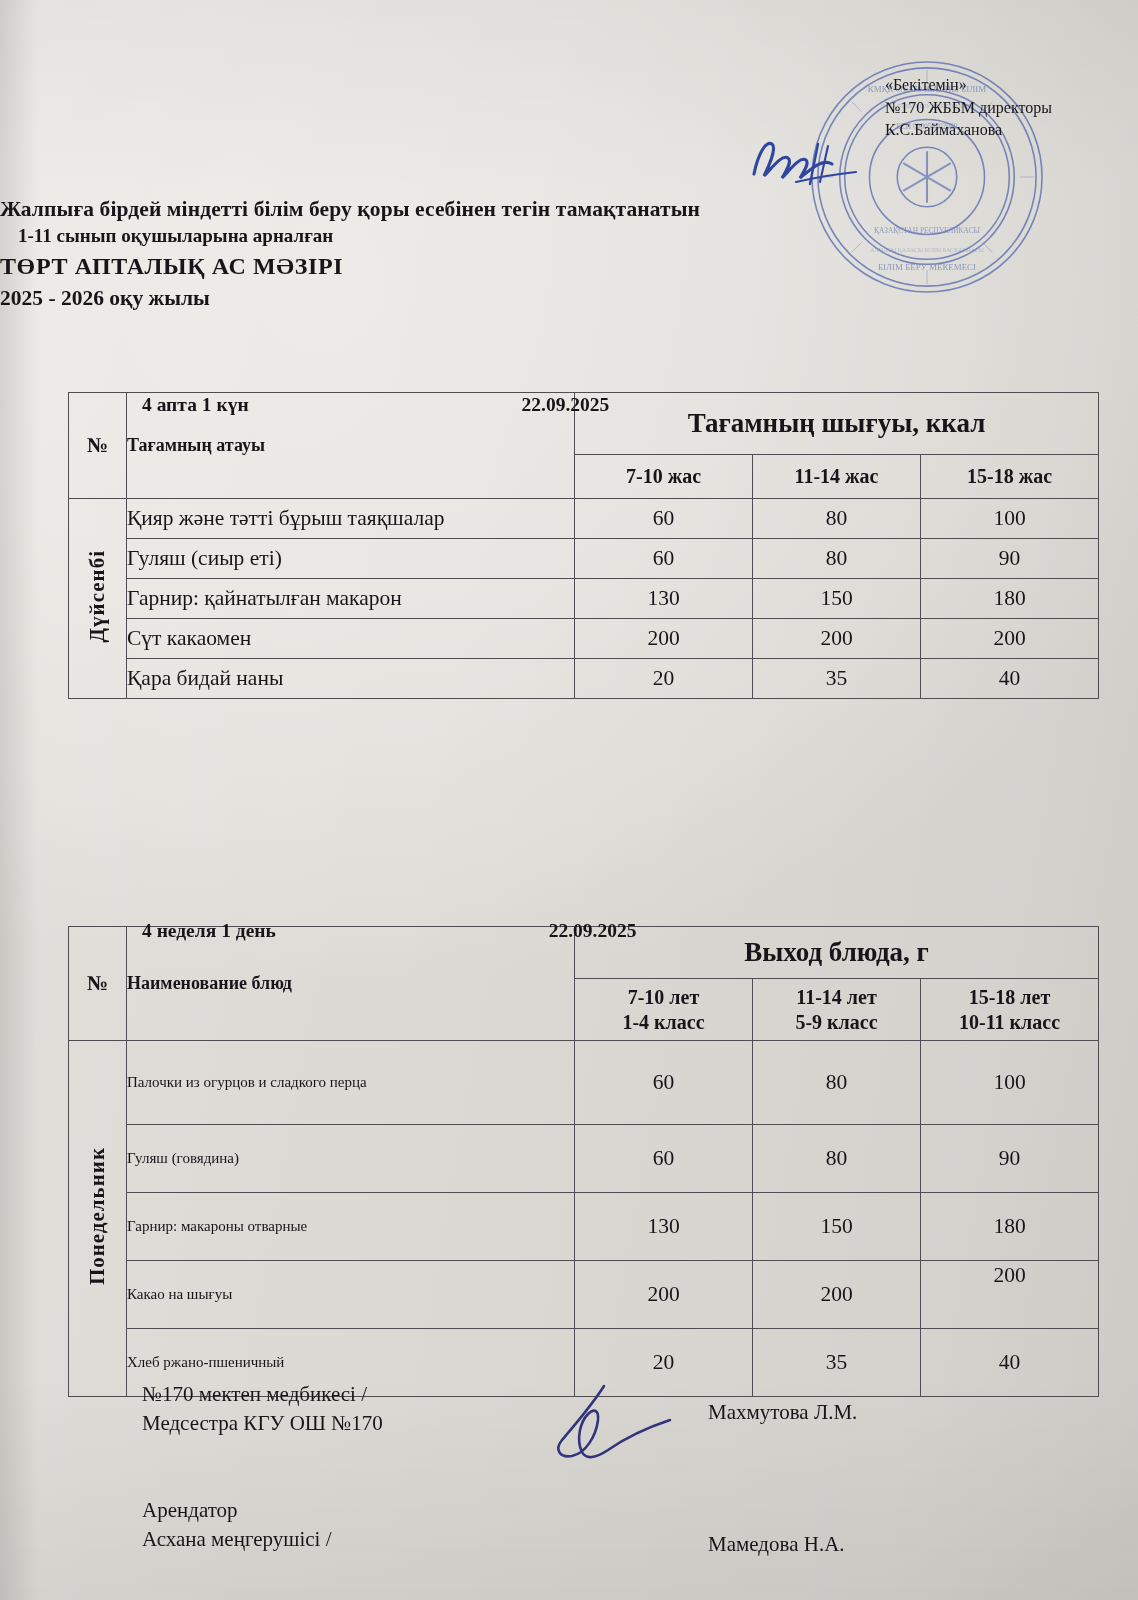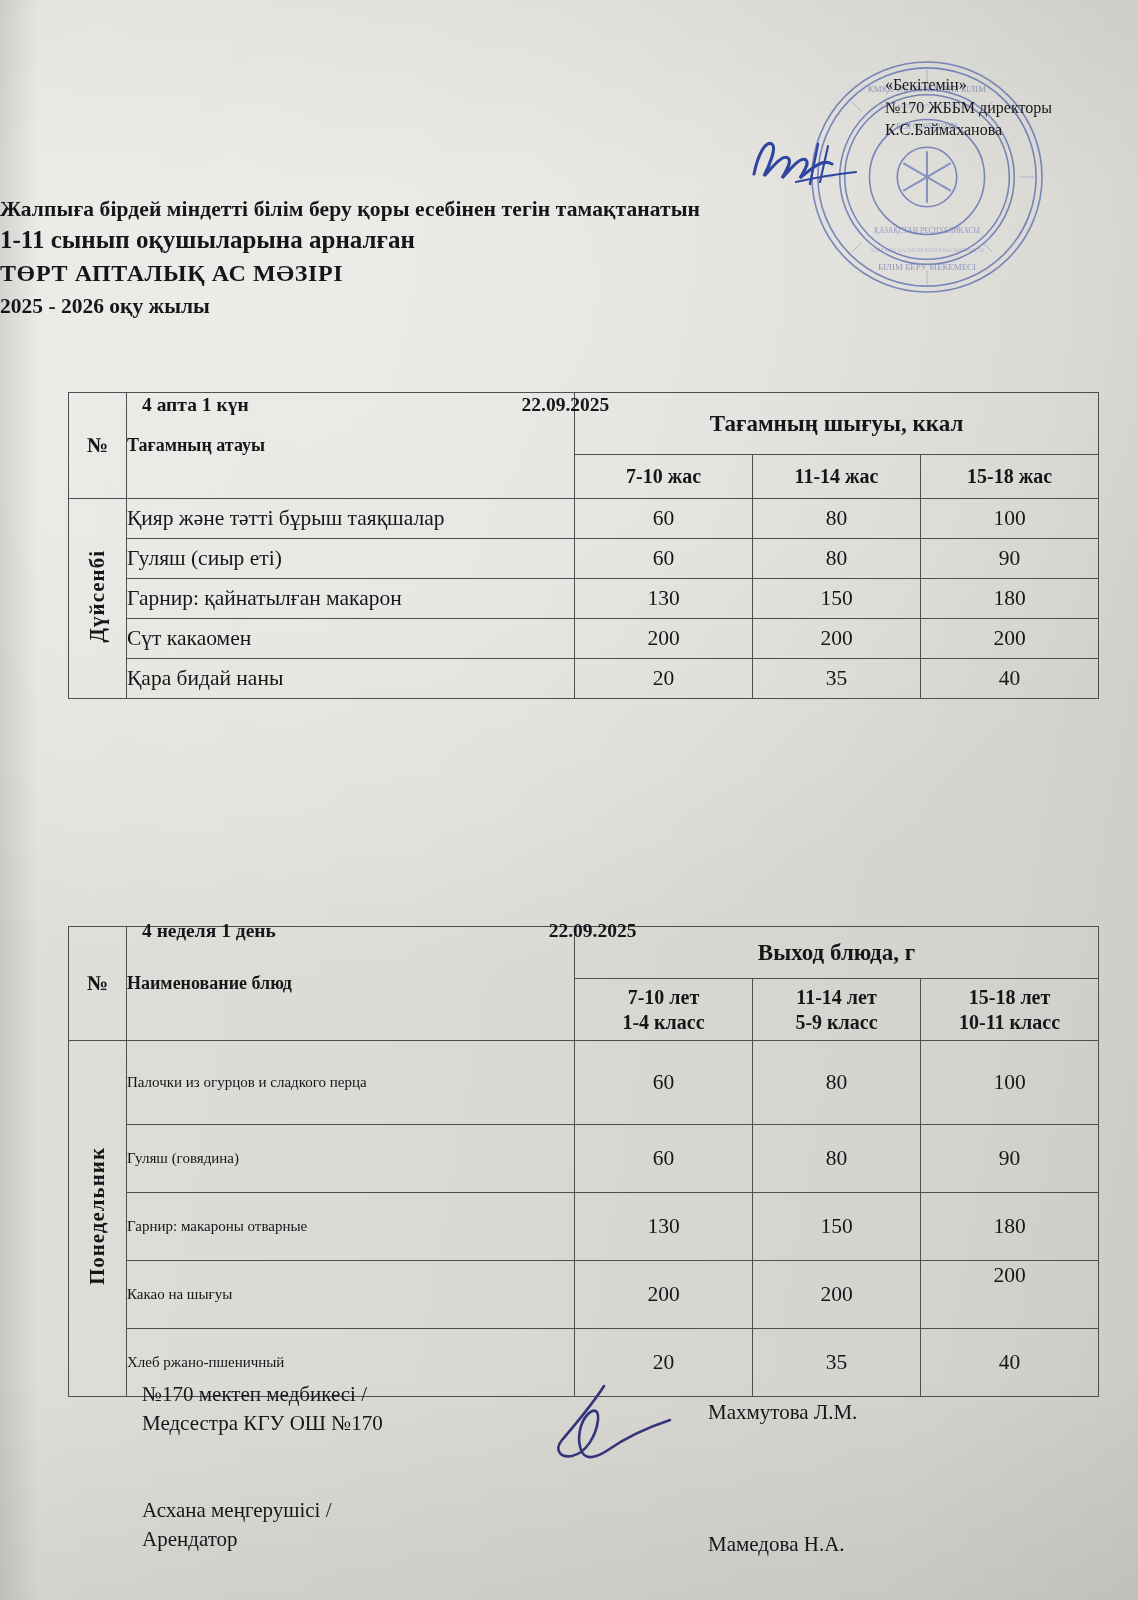--- a/index.html
+++ b/index.html
@@ -78,21 +78,21 @@
   
   .kk-title {
     position: absolute;
     left: 0; right: 0;
     top: 196px;
     z-index: 6;
     font-weight: bold;
     line-height: 1.30;
   }
   .kk-title .t1 { font-size: 21.5px; letter-spacing: .1px; }
-  .kk-title .t2 { font-size: 25px; }
+  .kk-title .t2 { font-size: 19px; padding-left: 18px; }
   .kk-title .t3 { font-size: 24px; letter-spacing: .6px; margin-top: 2px; }
   .kk-title .t4 { font-size: 21.5px; margin-top: 3px; }
 
   .daterow {
     position: absolute;
     left: 142px;
     width: 860px;
     font-size: 19.5px;
     font-weight: bold;
     z-index: 6;
@@ -116,21 +116,21 @@
     background: transparent;
   }
   table.menu th { font-weight: bold; }
 
   .c-num   { width: 58px; }
   .c-name  { width: 448px; }
   .c-v1    { width: 178px; }
   .c-v2    { width: 168px; }
   .c-v3    { width: 178px; }
 
-  .h-group  { text-align: center; font-size: 23px; font-weight: bold; }
+  .h-group  { text-align: center; font-size: 27px; font-weight: bold; }
   .h-name   { text-align: left; font-size: 18px; font-weight: bold; }
   .h-num    { text-align: center; font-size: 21px; font-weight: bold; }
   .h-age    { text-align: center; font-size: 20px; font-weight: bold; line-height: 1.25; }
 
   .dish     { font-size: 21.5px; padding: 0 6px 0 12px; text-align: left; }
   .val      { font-size: 21.5px; text-align: center; }
 
   .daycell {
     width: 58px;
     text-align: center;
@@ -408,20 +408,20 @@
         <svg viewBox="0 0 150 104" xmlns="http://www.w3.org/2000/svg">
           <g fill="none" stroke="#33347a" stroke-width="2.6" stroke-linecap="round">
             <path d="M62 16 C48 38, 30 58, 20 70 C12 80, 18 88, 30 86 C44 83, 54 66, 56 50 C57 40, 52 38, 46 44 C38 52, 34 70, 40 82 C44 90, 54 88, 66 80 C86 66, 110 56, 128 50"></path>
           </g>
         </svg>
       </div>
       <div class="foot-name">Махмутова Л.М.</div>
     </div>
 
     <div class="foot-block second">
+      <div>Арендатор</div>
       <div>Асхана меңгерушісі /</div>
-      <div>Арендатор</div>
       <div class="foot-name">Мамедова Н.А.</div>
     </div>
 
   </div>
 
 </div>
 
 </body></html>

